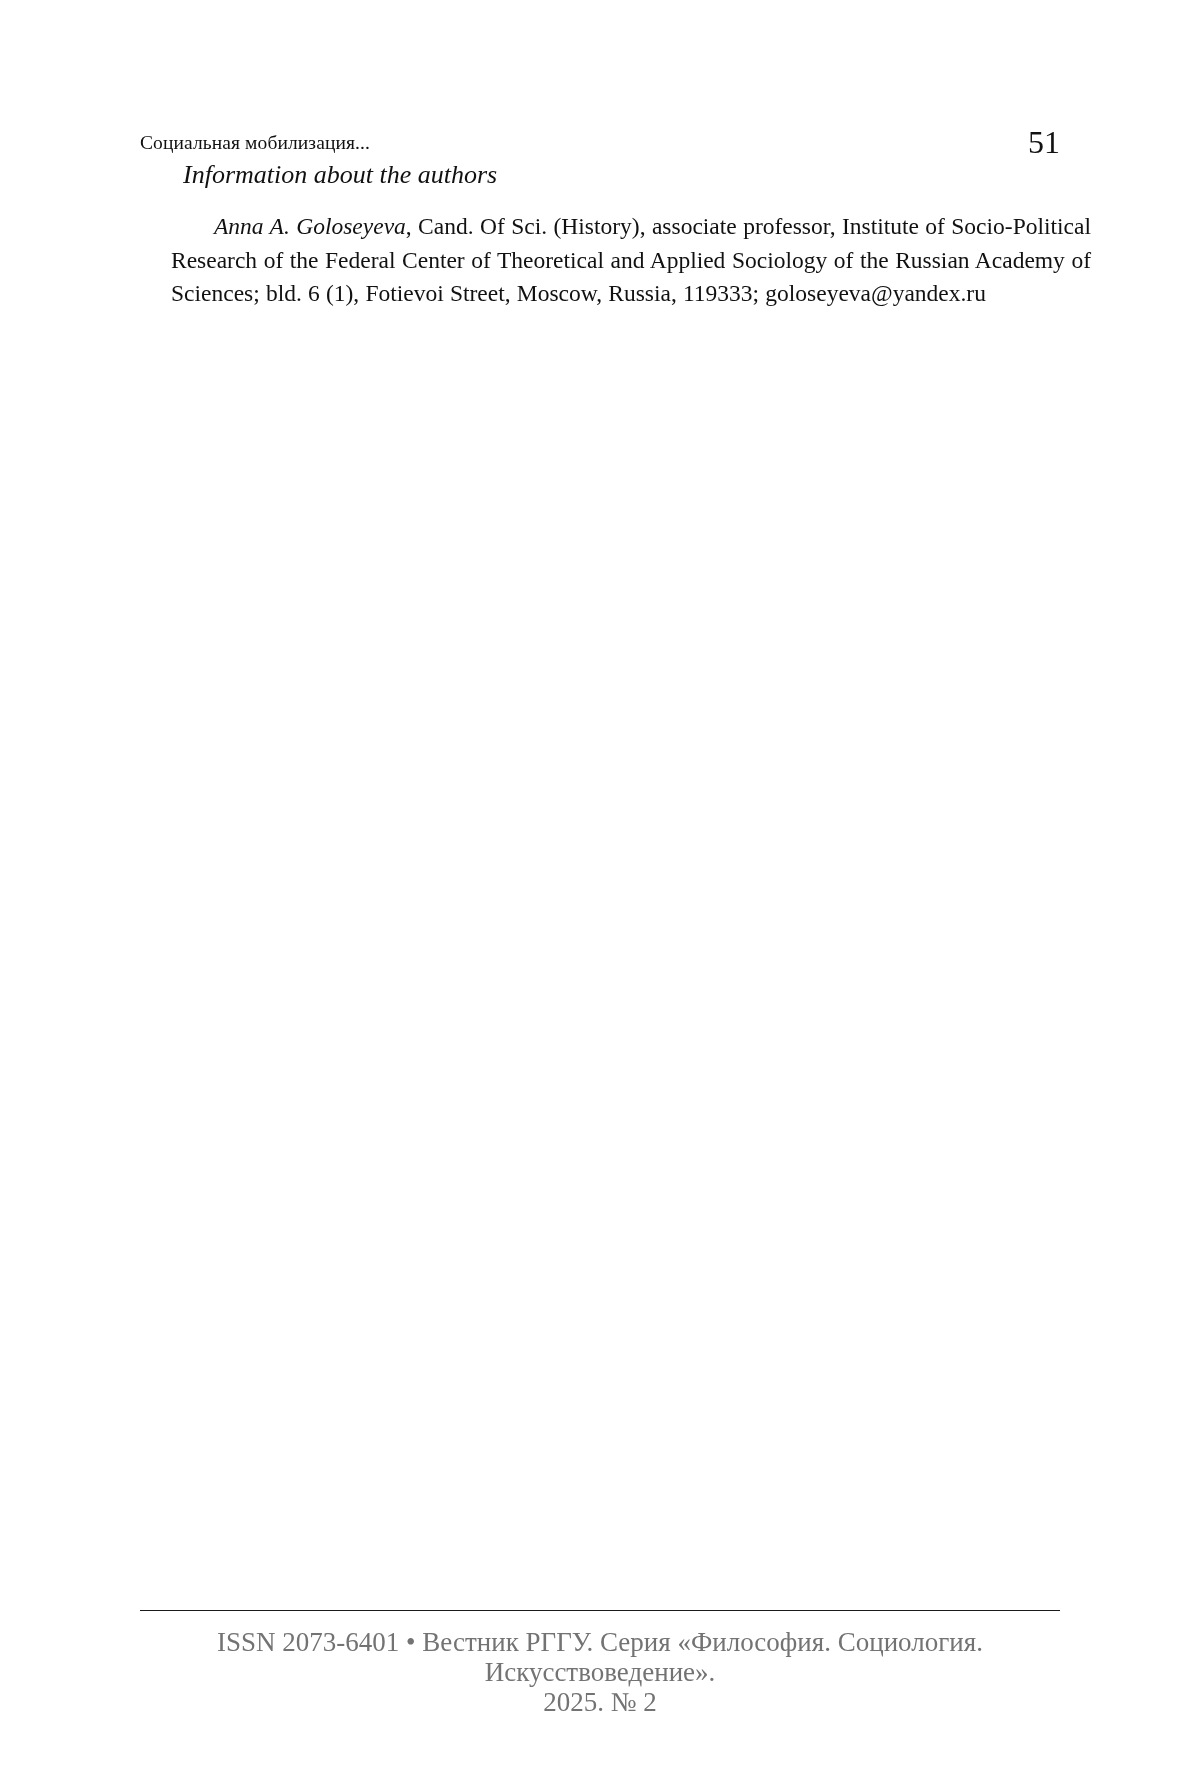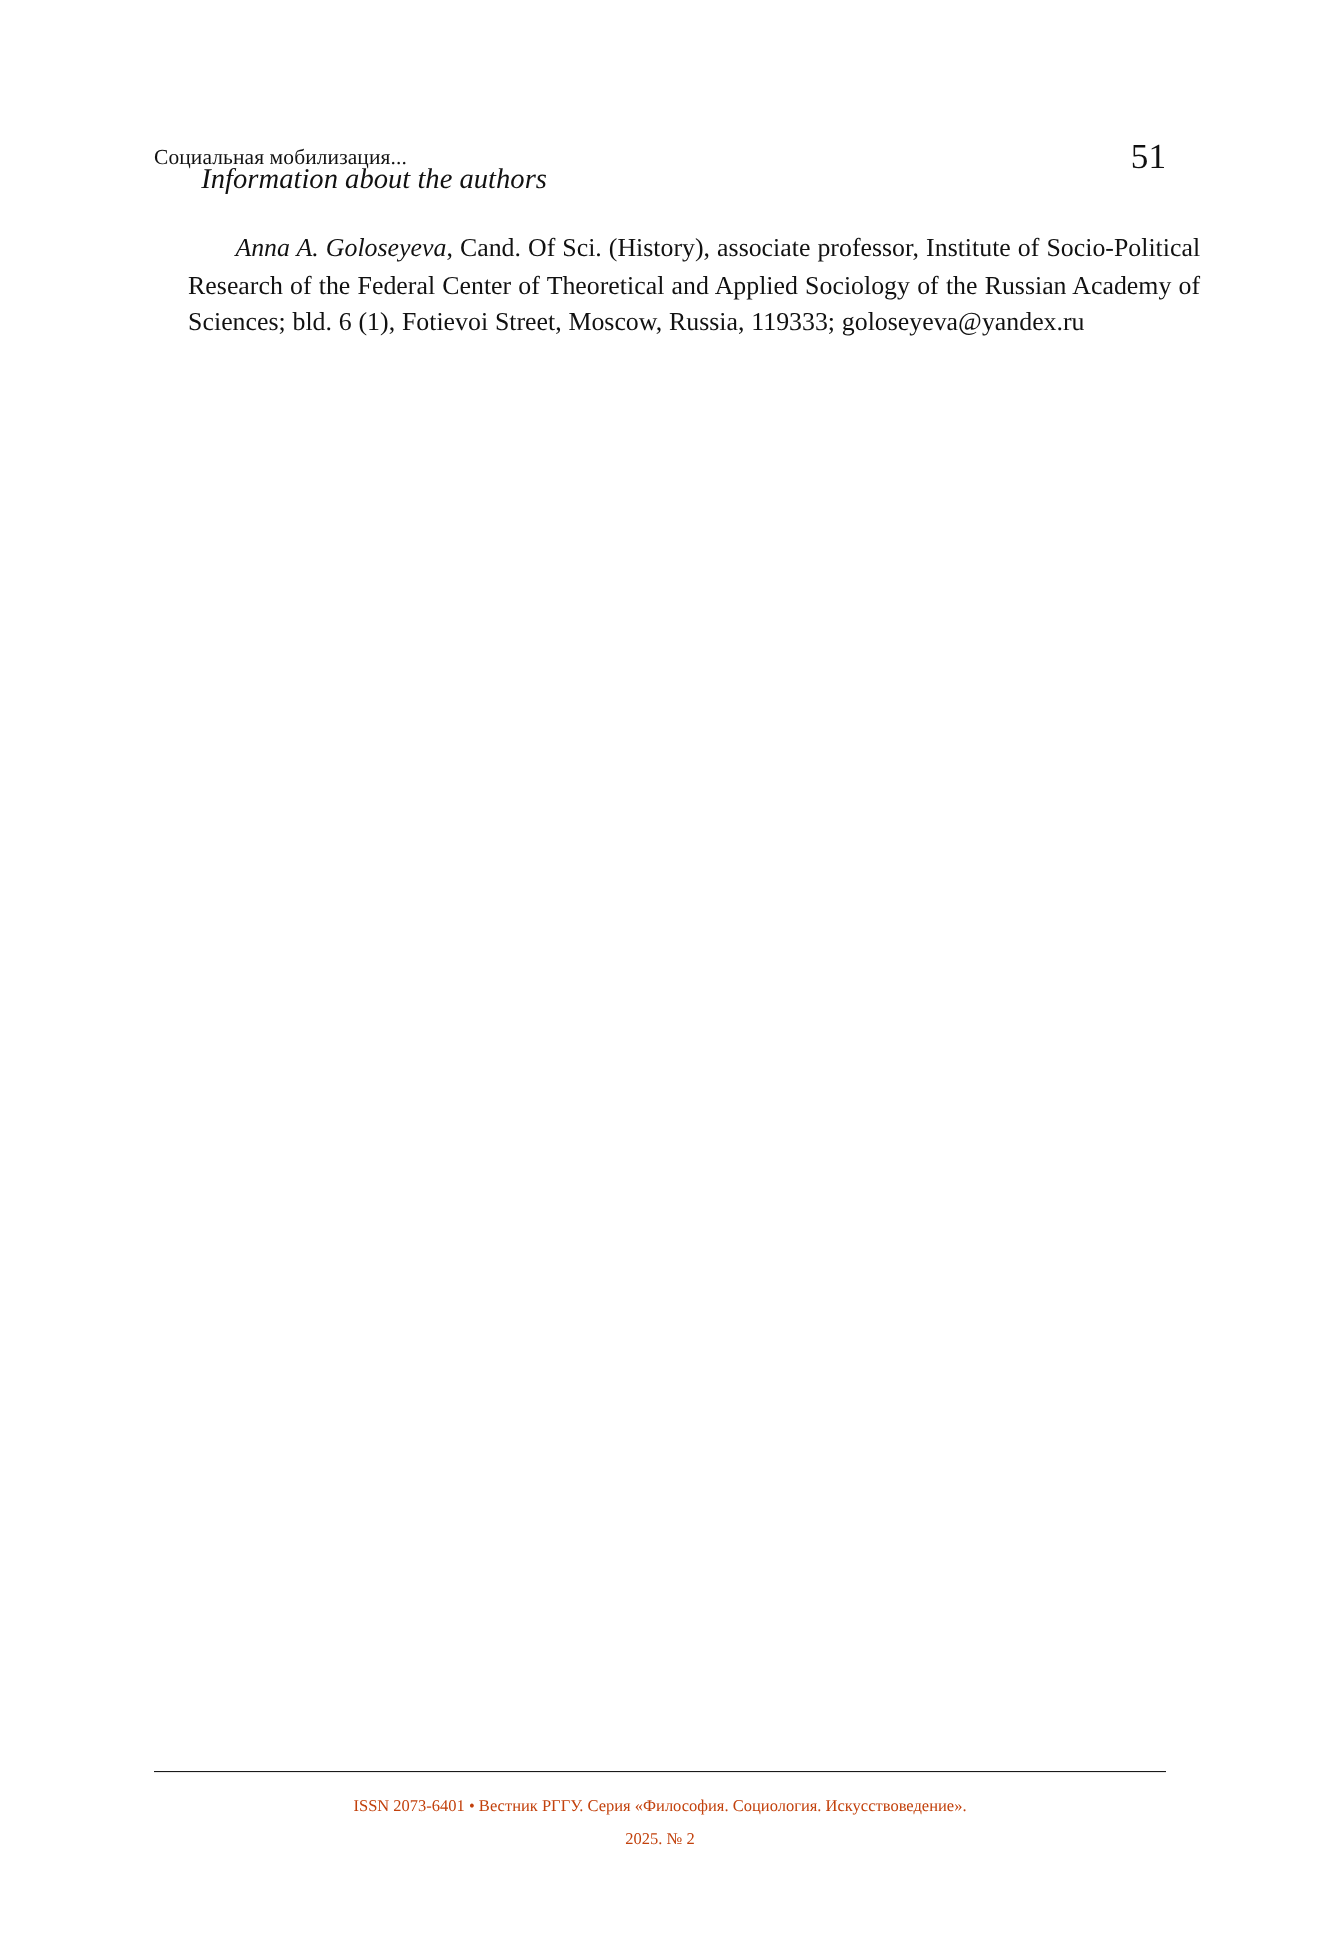--- a/index.html
+++ b/index.html
@@ -42,21 +42,21 @@
   .page-number {
     font-size: 32px;
     color: #111111;
     line-height: 1;
     position: relative;
     top: 4px;
   }
   
   .section-heading {
     position: absolute;
-    top: 148px;
+    top: 160px;
     left: 43px;
     font-size: 26px;
     font-style: italic;
     color: #111111;
   }
   
   .body-block {
     position: absolute;
     top: 210px;
     left: 0;
@@ -86,23 +86,23 @@
     width: 920px;
     text-align: center;
   }
   .footer-rule {
     width: 920px;
     height: 1px;
     background: #1a1a1a;
     margin: 0 0 16px 0;
   }
   .footer-line {
-    font-size: 15px;
+    font-size: 27px;
     line-height: 30px;
-    color: #c2410c;
+    color: #737373;
   }
 </style>
 </head>
 <body>
 
 <div class="page">
 
   <div class="running-head">
     <span class="running-head-title">Социальная мобилизация...</span>
     <span class="page-number">51</span>

